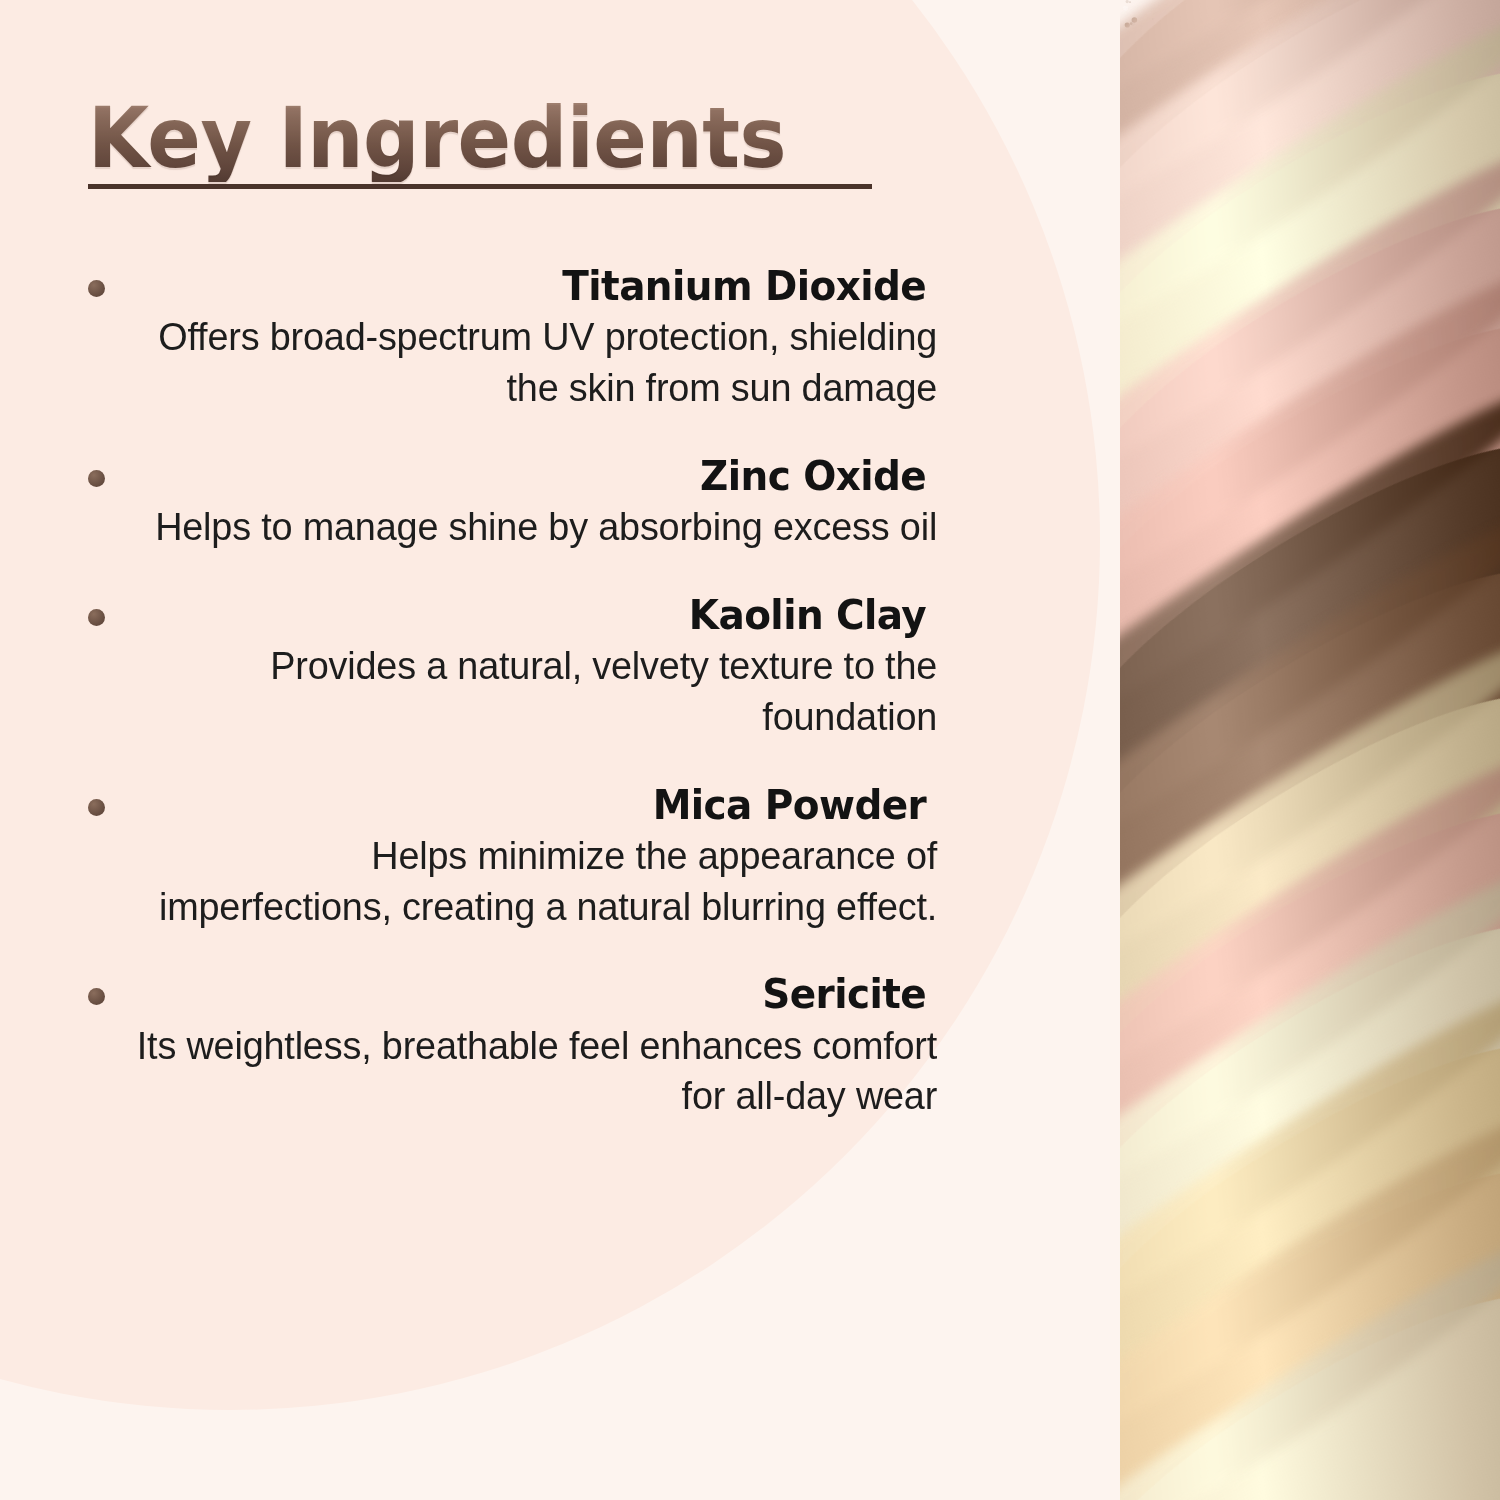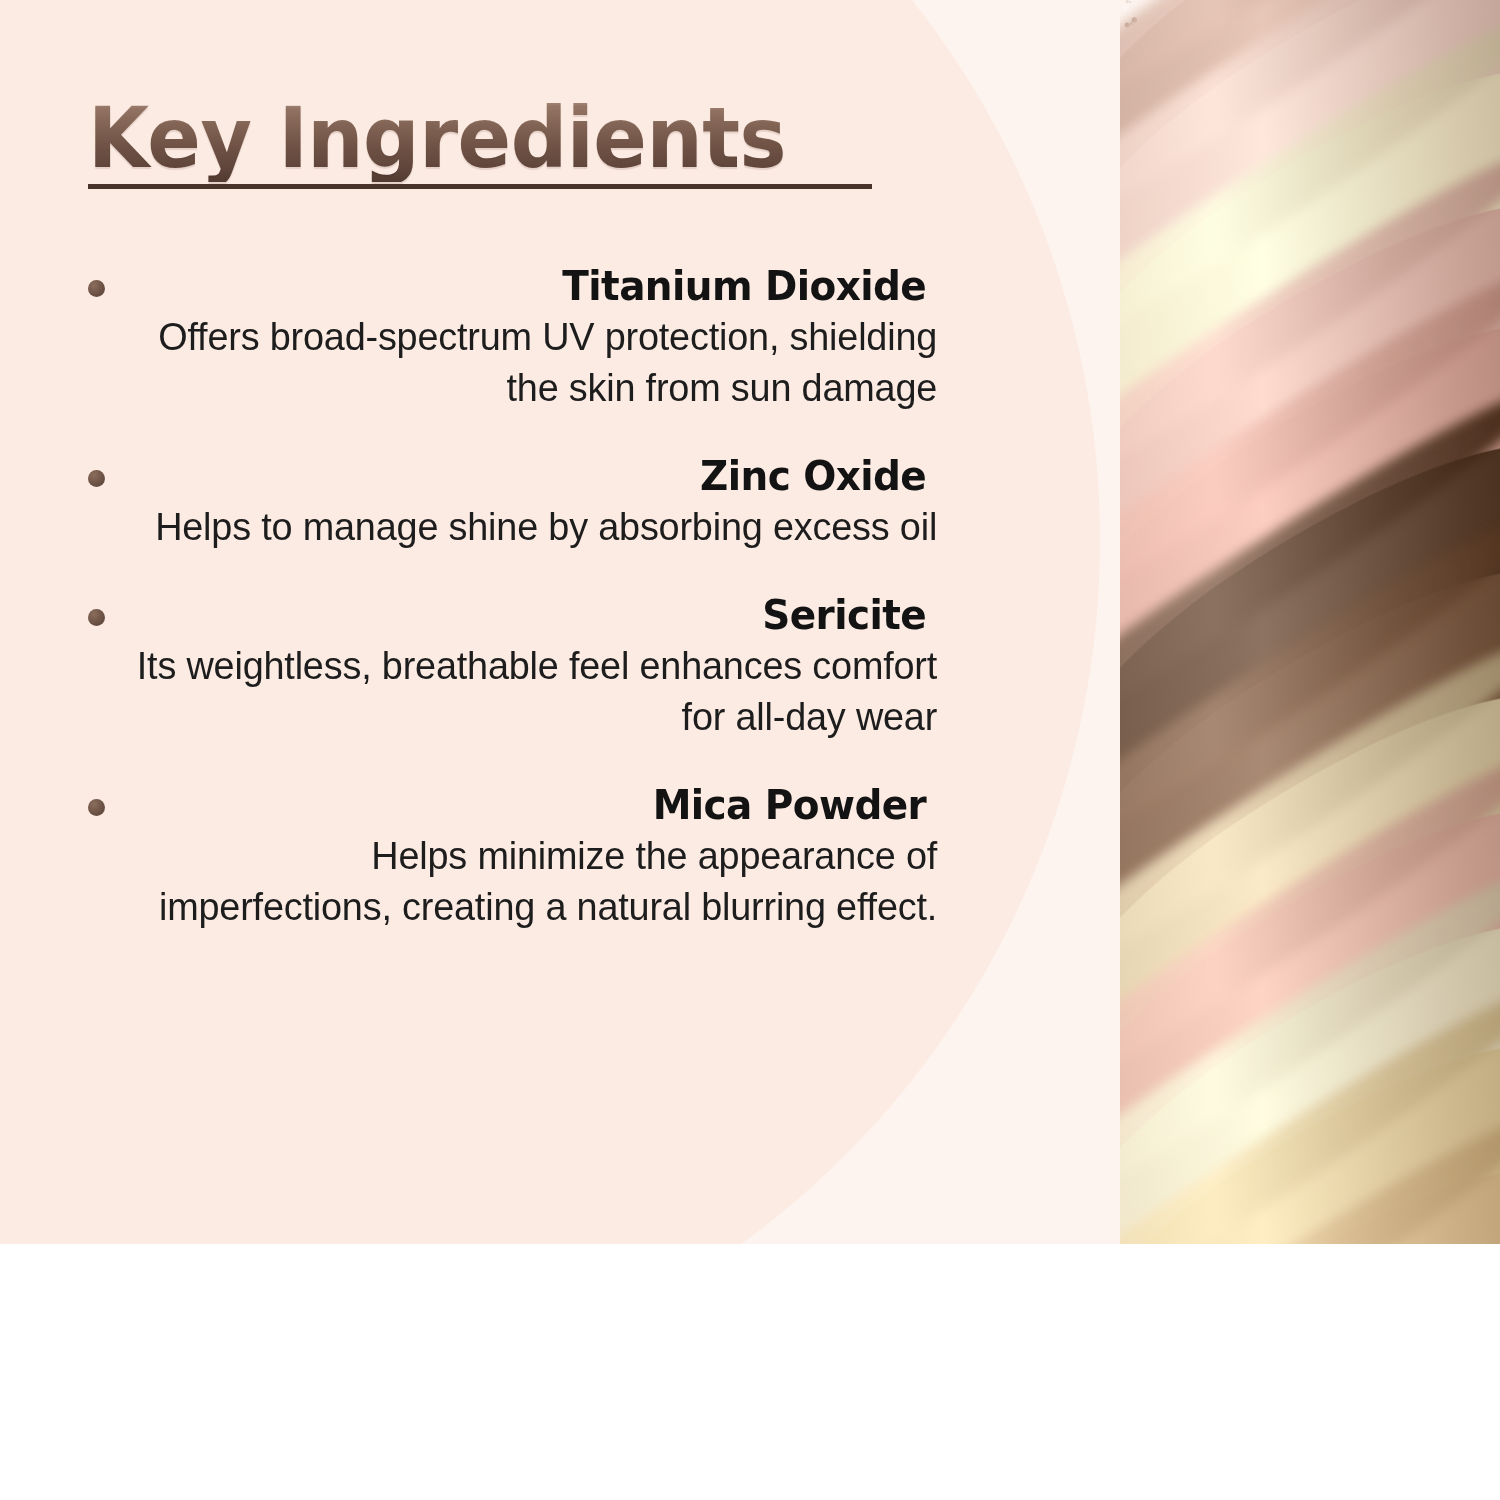--- a/index.html
+++ b/index.html
@@ -3,21 +3,21 @@
 <meta charset="utf-8">
 <style>
   html, body {
     margin: 0;
     padding: 0;
     background: #ffffff;
   }
   #canvas {
     position: relative;
     width: 1500px;
-    height: 1244px;
+    height: 1500px;
     overflow: hidden;
     background: #fdf5f0;
     font-family: "Liberation Sans", sans-serif;
   }
 
   
   .bg-base {
     position: absolute;
     inset: 0;
     background: #fdf4ef;
@@ -1118,24 +1118,29 @@
           <h2 class="ing-name">Titanium Dioxide</h2>
           <p class="ing-desc">Offers broad-spectrum UV protection, shielding the skin from sun damage</p>
         </div>
         <div class="ing-item">
           <span class="bullet"></span>
           <h2 class="ing-name">Zinc Oxide</h2>
           <p class="ing-desc">Helps to manage shine by absorbing excess oil</p>
         </div>
         <div class="ing-item">
           <span class="bullet"></span>
-          <h2 class="ing-name">Sericite</h2>
-          <p class="ing-desc">Its weightless, breathable feel enhances comfort for all-day wear</p>
+          <h2 class="ing-name">Kaolin Clay</h2>
+          <p class="ing-desc">Provides a natural, velvety texture to the foundation</p>
         </div>
         <div class="ing-item">
           <span class="bullet"></span>
           <h2 class="ing-name">Mica Powder</h2>
           <p class="ing-desc">Helps minimize the appearance of imperfections, creating a natural blurring effect.</p>
         </div>
+        <div class="ing-item">
+          <span class="bullet"></span>
+          <h2 class="ing-name">Sericite</h2>
+          <p class="ing-desc">Its weightless, breathable feel enhances comfort for all-day wear</p>
+        </div>
       </div>
 
   </div>
 </div>
 
 </body></html>

